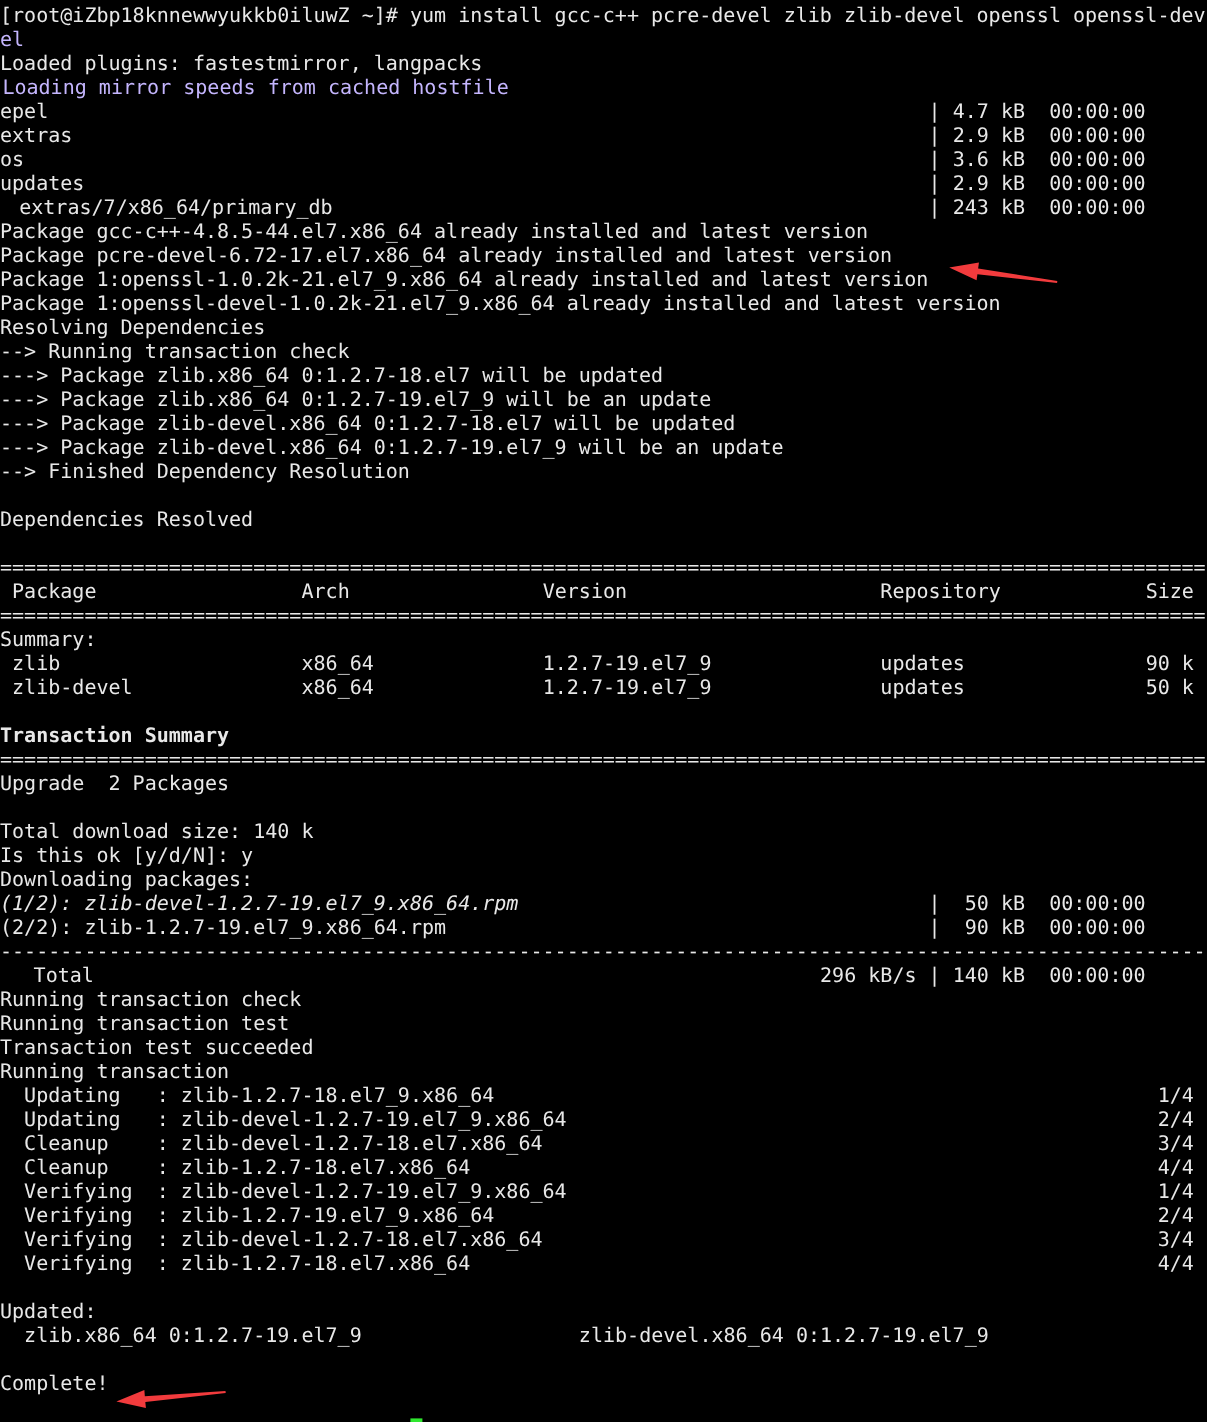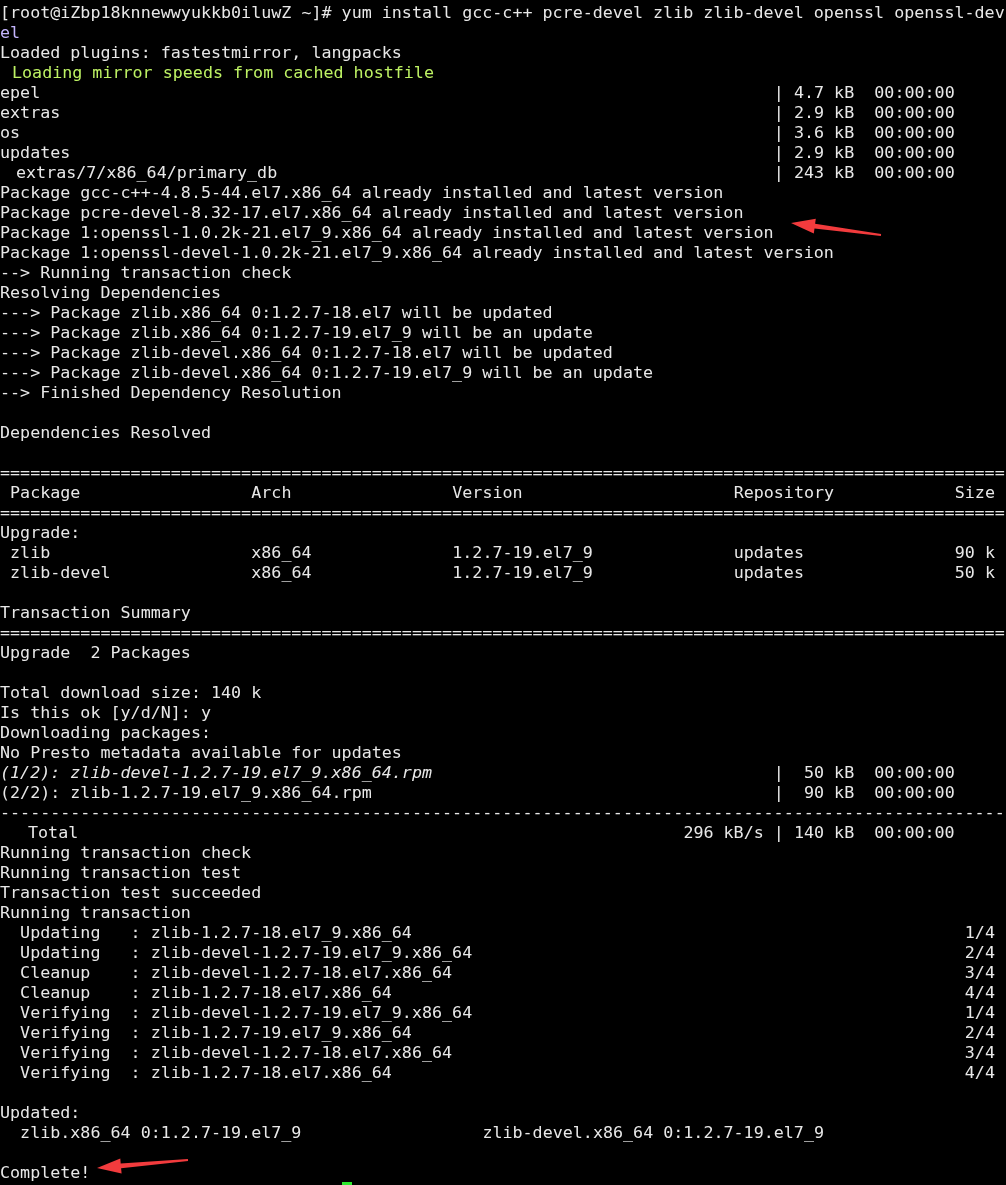--- a/index.html
+++ b/index.html
@@ -50,55 +50,54 @@
   }
 </style>
 </head>
 <body>
 
 <div class="terminal">
   <div id="term-lines">
       <div class="term-line"><span class="term-seg" style="left: 0px; color: rgb(232, 232, 232);">[root@iZbp18knnewwyukkb0iluwZ ~]# yum install gcc-c++ pcre-devel zlib zlib-devel openssl openssl-dev</span></div>
       <div class="term-line"><span class="term-seg" style="left: 0px; color: #c4b5fd;">el</span></div>
       <div class="term-line"><span class="term-seg" style="left: 0px; color: rgb(232, 232, 232);">Loaded plugins: fastestmirror, langpacks</span></div>
-      <div class="term-line"><span class="term-seg" style="left: 12px; color: #bef264;">Loading mirror speeds from cached hostfile</span></div>
+      <div class="term-line"><span class="term-seg" style="left: 2px; color: #c4b5fd;">Loading mirror speeds from cached hostfile</span></div>
       <div class="term-line"><span class="term-seg" style="left: 0px; color: rgb(232, 232, 232);">epel</span><span class="term-seg" style="left: 773.85px; color: rgb(232, 232, 232);">| 4.7 kB  00:00:00</span></div>
       <div class="term-line"><span class="term-seg" style="left: 0px; color: rgb(232, 232, 232);">extras</span><span class="term-seg" style="left: 773.85px; color: rgb(232, 232, 232);">| 2.9 kB  00:00:00</span></div>
       <div class="term-line"><span class="term-seg" style="left: 0px; color: rgb(232, 232, 232);">os</span><span class="term-seg" style="left: 773.85px; color: rgb(232, 232, 232);">| 3.6 kB  00:00:00</span></div>
       <div class="term-line"><span class="term-seg" style="left: 0px; color: rgb(232, 232, 232);">updates</span><span class="term-seg" style="left: 773.85px; color: rgb(232, 232, 232);">| 2.9 kB  00:00:00</span></div>
       <div class="term-line"><span class="term-seg" style="left: 0px; color: rgb(232, 232, 232); padding-left: 16px;">extras/7/x86_64/primary_db</span><span class="term-seg" style="left: 773.85px; color: rgb(232, 232, 232);">| 243 kB  00:00:00</span></div>
       <div class="term-line"><span class="term-seg" style="left: 0px; color: rgb(232, 232, 232);">Package gcc-c++-4.8.5-44.el7.x86_64 already installed and latest version</span></div>
-      <div class="term-line"><span class="term-seg" style="left: 0px; color: rgb(232, 232, 232);">Package pcre-devel-8.32-17.el7.x86_64 already installed and latest version</span></div>
+      <div class="term-line"><span class="term-seg" style="left: 0px; color: rgb(232, 232, 232);">Package pcre-devel-6.72-17.el7.x86_64 already installed and latest version</span></div>
       <div class="term-line"><span class="term-seg" style="left: 0px; color: rgb(232, 232, 232);">Package 1:openssl-1.0.2k-21.el7_9.x86_64 already installed and latest version</span></div>
       <div class="term-line"><span class="term-seg" style="left: 0px; color: rgb(232, 232, 232);">Package 1:openssl-devel-1.0.2k-21.el7_9.x86_64 already installed and latest version</span></div>
+      <div class="term-line"><span class="term-seg" style="left: 0px; color: rgb(232, 232, 232);">Resolving Dependencies</span></div>
       <div class="term-line"><span class="term-seg" style="left: 0px; color: rgb(232, 232, 232);">--&gt; Running transaction check</span></div>
-      <div class="term-line"><span class="term-seg" style="left: 0px; color: rgb(232, 232, 232);">Resolving Dependencies</span></div>
       <div class="term-line"><span class="term-seg" style="left: 0px; color: rgb(232, 232, 232);">---&gt; Package zlib.x86_64 0:1.2.7-18.el7 will be updated</span></div>
       <div class="term-line"><span class="term-seg" style="left: 0px; color: rgb(232, 232, 232);">---&gt; Package zlib.x86_64 0:1.2.7-19.el7_9 will be an update</span></div>
       <div class="term-line"><span class="term-seg" style="left: 0px; color: rgb(232, 232, 232);">---&gt; Package zlib-devel.x86_64 0:1.2.7-18.el7 will be updated</span></div>
       <div class="term-line"><span class="term-seg" style="left: 0px; color: rgb(232, 232, 232);">---&gt; Package zlib-devel.x86_64 0:1.2.7-19.el7_9 will be an update</span></div>
       <div class="term-line"><span class="term-seg" style="left: 0px; color: rgb(232, 232, 232);">--&gt; Finished Dependency Resolution</span></div>
       <div class="term-line"></div>
       <div class="term-line"><span class="term-seg" style="left: 0px; color: rgb(232, 232, 232);">Dependencies Resolved</span></div>
       <div class="term-line"></div>
       <div class="term-line"><span class="term-seg" style="left: 0px; color: rgb(232, 232, 232);">====================================================================================================</span></div>
       <div class="term-line"><span class="term-seg" style="left: 0px; color: rgb(232, 232, 232);"> Package</span><span class="term-seg" style="left: 251.25px; color: rgb(232, 232, 232);">Arch</span><span class="term-seg" style="left: 452.25px; color: rgb(232, 232, 232);">Version</span><span class="term-seg" style="left: 733.65px; color: rgb(232, 232, 232);">Repository</span><span class="term-seg" style="left: 954.75px; color: rgb(232, 232, 232);">Size</span></div>
       <div class="term-line"><span class="term-seg" style="left: 0px; color: rgb(232, 232, 232);">====================================================================================================</span></div>
-      <div class="term-line"><span class="term-seg" style="left: 0px; color: rgb(232, 232, 232);">Upgrade:</span></div>
+      <div class="term-line"><span class="term-seg" style="left: 0px; color: rgb(232, 232, 232);">Summary:</span></div>
       <div class="term-line"><span class="term-seg" style="left: 0px; color: rgb(232, 232, 232);"> zlib</span><span class="term-seg" style="left: 251.25px; color: rgb(232, 232, 232);">x86_64</span><span class="term-seg" style="left: 452.25px; color: rgb(232, 232, 232);">1.2.7-19.el7_9</span><span class="term-seg" style="left: 733.65px; color: rgb(232, 232, 232);">updates</span><span class="term-seg" style="left: 954.75px; color: rgb(232, 232, 232);">90 k</span></div>
       <div class="term-line"><span class="term-seg" style="left: 0px; color: rgb(232, 232, 232);"> zlib-devel</span><span class="term-seg" style="left: 251.25px; color: rgb(232, 232, 232);">x86_64</span><span class="term-seg" style="left: 452.25px; color: rgb(232, 232, 232);">1.2.7-19.el7_9</span><span class="term-seg" style="left: 733.65px; color: rgb(232, 232, 232);">updates</span><span class="term-seg" style="left: 954.75px; color: rgb(232, 232, 232);">50 k</span></div>
       <div class="term-line"></div>
-      <div class="term-line"><span class="term-seg" style="left: 0px; color: rgb(232, 232, 232);">Transaction Summary</span></div>
+      <div class="term-line"><span class="term-seg" style="left: 0px; color: rgb(232, 232, 232); font-weight: bold;">Transaction Summary</span></div>
       <div class="term-line"><span class="term-seg" style="left: 0px; color: rgb(232, 232, 232);">====================================================================================================</span></div>
       <div class="term-line"><span class="term-seg" style="left: 0px; color: rgb(232, 232, 232);">Upgrade  2 Packages</span></div>
       <div class="term-line"></div>
       <div class="term-line"><span class="term-seg" style="left: 0px; color: rgb(232, 232, 232);">Total download size: 140 k</span></div>
       <div class="term-line"><span class="term-seg" style="left: 0px; color: rgb(232, 232, 232);">Is this ok [y/d/N]: y</span></div>
       <div class="term-line"><span class="term-seg" style="left: 0px; color: rgb(232, 232, 232);">Downloading packages:</span></div>
-      <div class="term-line"><span class="term-seg" style="left: 0px; color: rgb(232, 232, 232);">No Presto metadata available for updates</span></div>
       <div class="term-line"><span class="term-seg" style="left: 0px; color: rgb(232, 232, 232); font-style: italic;">(1/2): zlib-devel-1.2.7-19.el7_9.x86_64.rpm</span><span class="term-seg" style="left: 773.85px; color: rgb(232, 232, 232);">|  50 kB  00:00:00</span></div>
       <div class="term-line"><span class="term-seg" style="left: 0px; color: rgb(232, 232, 232);">(2/2): zlib-1.2.7-19.el7_9.x86_64.rpm</span><span class="term-seg" style="left: 773.85px; color: rgb(232, 232, 232);">|  90 kB  00:00:00</span></div>
       <div class="term-line"><span class="term-seg" style="left: 0px; color: rgb(232, 232, 232);">----------------------------------------------------------------------------------------------------</span></div>
       <div class="term-line"><span class="term-seg" style="left: 0px; color: rgb(232, 232, 232); padding-left: 28px;">Total</span><span class="term-seg" style="left: 683.4px; color: rgb(232, 232, 232);">296 kB/s | 140 kB  00:00:00</span></div>
       <div class="term-line"><span class="term-seg" style="left: 0px; color: rgb(232, 232, 232);">Running transaction check</span></div>
       <div class="term-line"><span class="term-seg" style="left: 0px; color: rgb(232, 232, 232);">Running transaction test</span></div>
       <div class="term-line"><span class="term-seg" style="left: 0px; color: rgb(232, 232, 232);">Transaction test succeeded</span></div>
       <div class="term-line"><span class="term-seg" style="left: 0px; color: rgb(232, 232, 232);">Running transaction</span></div>
       <div class="term-line"><span class="term-seg" style="left: 0px; color: rgb(232, 232, 232);">  Updating   : zlib-1.2.7-18.el7_9.x86_64</span><span class="term-seg" style="left: 964.8px; color: rgb(232, 232, 232);">1/4</span></div>
       <div class="term-line"><span class="term-seg" style="left: 0px; color: rgb(232, 232, 232);">  Updating   : zlib-devel-1.2.7-19.el7_9.x86_64</span><span class="term-seg" style="left: 964.8px; color: rgb(232, 232, 232);">2/4</span></div>

